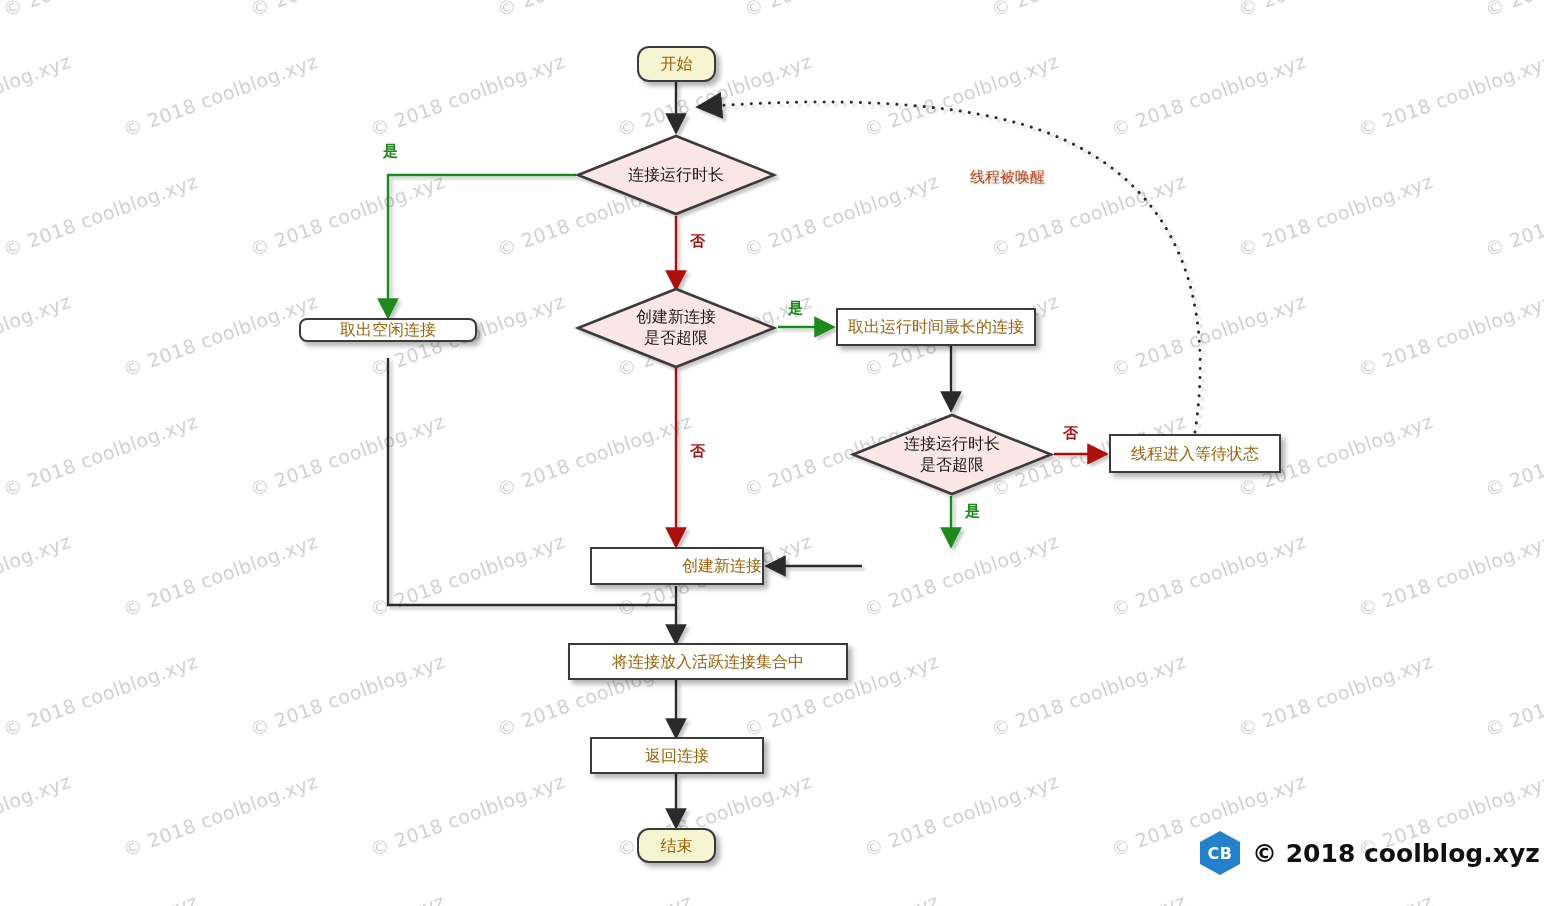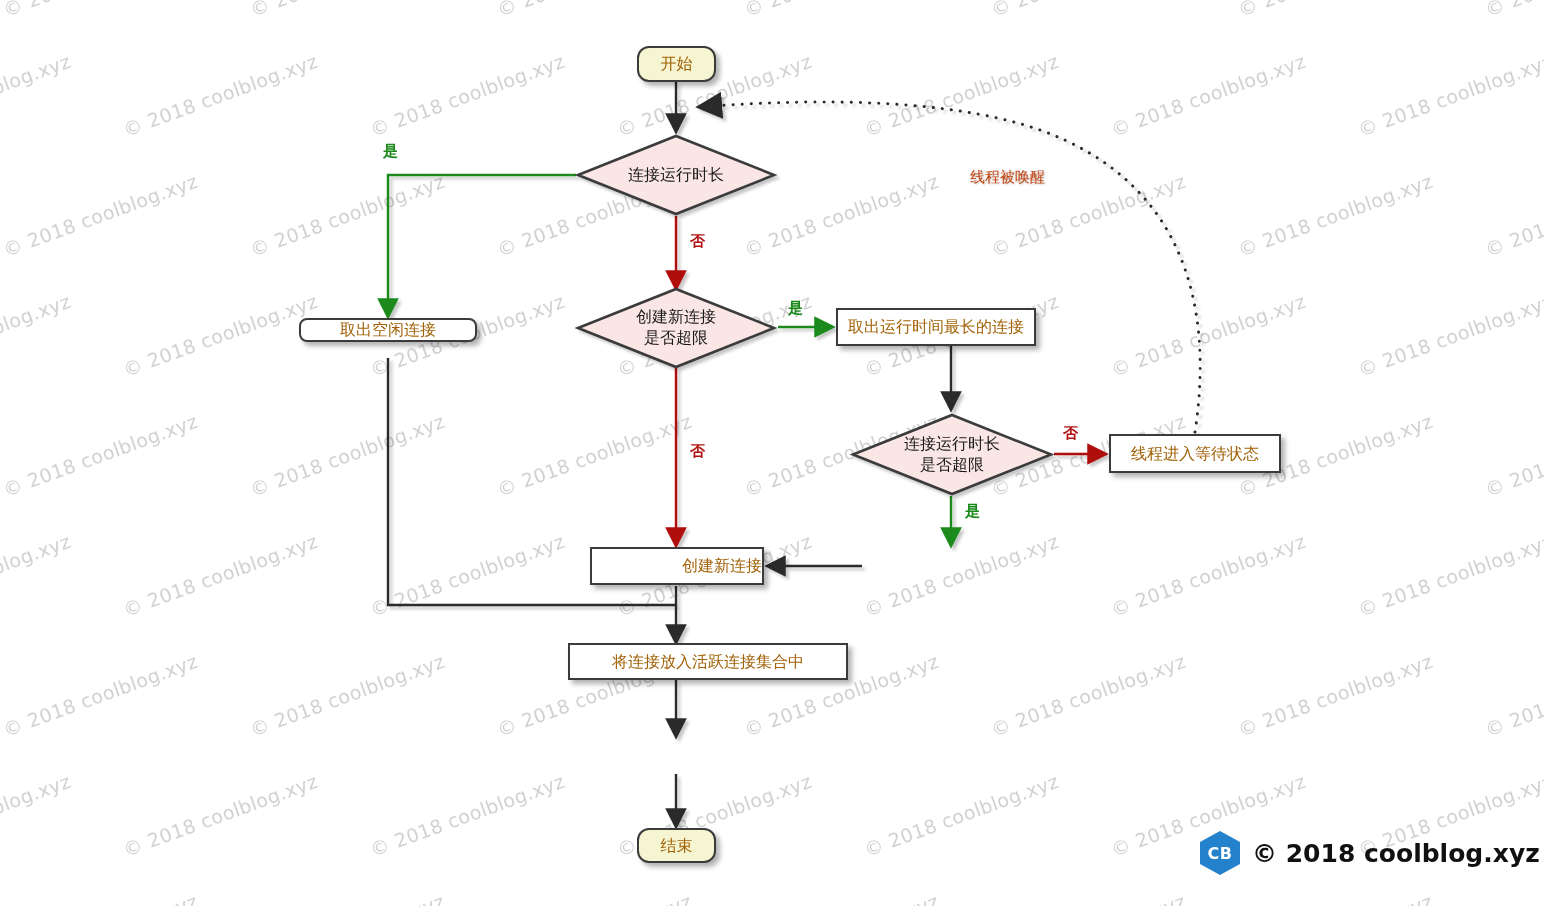--- a/index.html
+++ b/index.html
@@ -307,20 +307,23 @@
 
 
     <div class="node process" style="left:590px; top:547px; width:174px; height:38px;justify-content:flex-end;">
       <span>创建新连接</span>
     </div>
 
     <div class="node process" style="left:568px; top:643px; width:280px; height:37px;">
       <span>将连接放入活跃连接集合中</span>
     </div>
 
+    <div class="node process" style="left:590px; top:737px; width:174px; height:37px;">
+      <span>返回连接</span>
+    </div>
 
     <div class="node terminator" style="left:637px; top:828px; width:79px; height:35px;">
       <span>结束</span>
     </div>
 
     <div class="edge-label yes" style="left:383px; top:142px;">是</div>
 
     <div class="edge-label no" style="left:690px; top:232px;">否</div>
 
     <div class="edge-label yes" style="left:788px; top:299px;">是</div>

